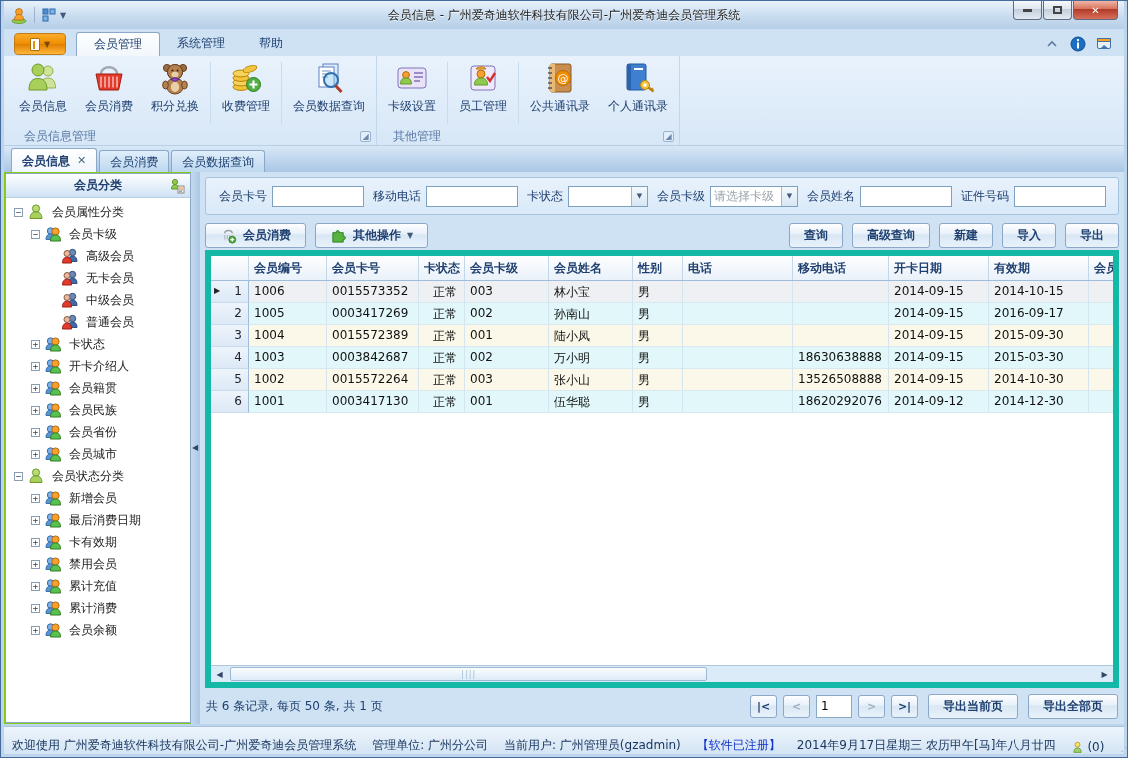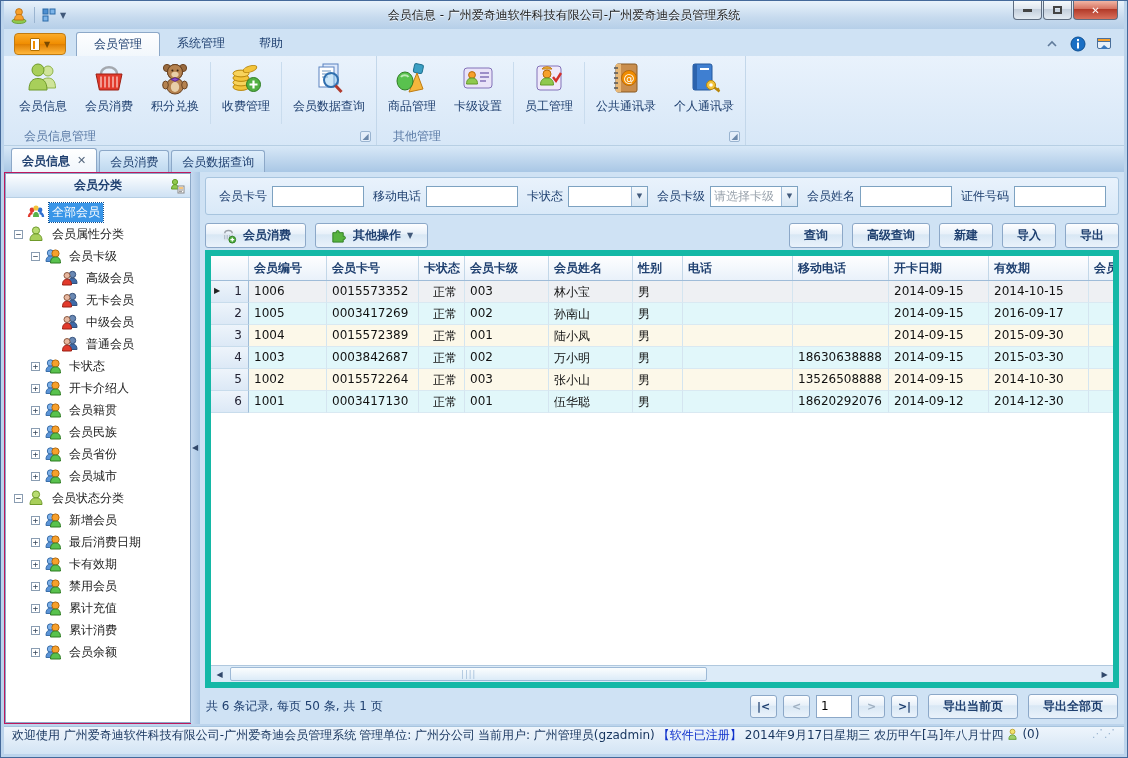--- a/index.html
+++ b/index.html
@@ -100,21 +100,21 @@
     background:linear-gradient(#d8e8f7,#a9c7e5);
   }
   .doc-tab {
     height:22px; line-height:20px; padding:0 10px; cursor:pointer;
     border:1px solid #8ca8c8; border-bottom:none; border-radius:3px 3px 0 0;
     background:linear-gradient(#dfeefb,#bed8ef); color:#1e3f6f; display:flex; align-items:center; gap:7px;
   }
   .doc-tab.active { height:24px; background:linear-gradient(#ffffff,#f0f6fc); font-weight:bold; }
   .tab-close { color:#5f7globals; font-size:11px; font-weight:bold; color:#55677e; cursor:pointer; }
   
-  .main { flex:1; display:flex; overflow:hidden; background:#be185d; }
+  .main { flex:1; display:flex; overflow:hidden; background:#84cc16; }
   .sidebar {
     width:186px; flex:0 0 186px; margin:1px 0 1px 1px;
     background:#fff; border:1px solid #8ca8c8; display:flex; flex-direction:column;
   }
   .sidebar-header {
     height:24px; flex:0 0 24px; display:flex; align-items:center;
     background:linear-gradient(#fdfeff,#cfe2f4); border-bottom:1px solid #b7cfe4;
     font-weight:bold; color:#1e3f6f; position:relative; justify-content:center;
   }
   .sidebar-header .icon16 { position:absolute; right:5px; top:4px; cursor:pointer; }
@@ -211,21 +211,21 @@
     color:#1e3f6f; font-weight:bold; display:flex; align-items:center; justify-content:center; cursor:pointer; font-size:11px;
   }
   .pg-btn.disabled { color:#9fb0c2; cursor:default; }
   .pg-input { width:36px; height:23px; border:1px solid #8ca8c8; text-align:left; padding:0 4px; font-family:inherit; font-size:12px; outline:none; }
   .pager-row .btn { font-weight:bold; margin-left:4px; }
   
   .statusbar {
     height:28px; flex:0 0 28px; margin-top:2px;
     background:linear-gradient(#eef5fc,#d3e4f4);
     border-top:1px solid #a7c4de;
-    display:flex; align-items:flex-start; padding:0 8px; gap:3px; color:#15335d; white-space:nowrap;
+    display:flex; align-items:flex-end; padding:0 8px; gap:16px; color:#15335d; white-space:nowrap;
   }
   .sb-link { color:#1133cc; font-weight:normal; cursor:pointer; }
   .sb-msg { display:flex; align-items:center; gap:3px; }
   .sb-grip { margin-left:auto; color:#9ab4d0; font-size:11px; letter-spacing:1px; cursor:nwse-resize; }
 </style>
 </head>
 <body>
 
 <div class="window">
 
@@ -347,29 +347,20 @@
         </div>
             <div class="rg-label">
               <span>会员信息管理</span>
               <span class="dlg-launcher">◢</span>
             </div>
           </div>
       <div class="ribbon-group">
             <div class="rg-buttons">
           <div class="rbtn">
        <span class="ricon"><svg viewBox="0 0 34 34">
-                <rect x="19" y="3" width="9" height="9" rx="2" fill="#3b9fc4" stroke="#20718f" transform="rotate(12 23 7)"></rect>
-                <path d="M14 31l14-3-6-16z" fill="#f5b63c" stroke="#c07b12"></path>
-                <ellipse cx="10" cy="20" rx="8" ry="9" fill="#59c24e" stroke="#2f7d23"></ellipse>
-                <path d="M6 16c1.5-2.5 6-2.5 7.5 0" stroke="#bdeab4" fill="none" stroke-width="2"></path>
-              </svg></span>
-       <span class="rlabel">商品管理</span>
-     </div>
-          <div class="rbtn">
-       <span class="ricon"><svg viewBox="0 0 34 34">
                 <rect x="3" y="7" width="28" height="20" rx="3" fill="#e9e3f8" stroke="#8272b8"></rect>
                 <circle cx="11" cy="14" r="3.4" fill="#f7a02c" stroke="#b86b0c"></circle>
                 <path d="M5.5 23c0-4.6 2.5-6 5.5-6s5.5 1.4 5.5 6z" fill="#8fc94e" stroke="#639a27"></path>
                 <path d="M19 12h9 M19 16h9 M19 20h6" stroke="#8272b8" stroke-width="1.6"></path>
               </svg></span>
        <span class="rlabel">卡级设置</span>
      </div>
           <div class="rbtn-sep"></div>
           <div class="rbtn">
        <span class="ricon"><svg viewBox="0 0 34 34">
@@ -434,32 +425,20 @@
         <svg class="icon16" viewBox="0 0 16 16">
             <circle cx="6" cy="4" r="2.6" fill="#8fc94e" stroke="#639a27"></circle>
             <path d="M2.5 11c0-3 1.6-4.4 3.5-4.4S9.5 8 9.5 11z" fill="#8fc94e" stroke="#639a27"></path>
             <rect x="9" y="8" width="6" height="7" fill="#fff" stroke="#888"></rect>
             <rect x="10" y="9.5" width="4" height="1" fill="#f08d00"></rect>
             <rect x="10" y="11.5" width="4" height="1" fill="#888"></rect>
             <rect x="10" y="13.2" width="3" height="1" fill="#888"></rect>
           </svg>
       </div>
       <div class="tree" id="tree">
-          <div class="tree-item sel" style="padding-left:8px">
-            <span class="exp-spacer"></span>
-            <span class="ticon"><svg viewBox="0 0 18 18">
-                <circle cx="5" cy="7" r="2.4" fill="#e03b2f"></circle>
-                <circle cx="13" cy="7" r="2.4" fill="#2f6fd0"></circle>
-                <circle cx="9" cy="5" r="2.6" fill="#f3c43b"></circle>
-                <path d="M2 14c0-3 2-4 3.5-4" stroke="#e03b2f" stroke-width="2.4" fill="none"></path>
-                <path d="M16 14c0-3-2-4-3.5-4" stroke="#2f6fd0" stroke-width="2.4" fill="none"></path>
-                <path d="M6 14c0-4 1.4-5 3-5s3 1 3 5z" fill="#59b34a"></path>
-              </svg></span>
-            <span class="tlabel">全部会员</span>
-          </div>
           <div class="tree-item" style="padding-left:8px">
             <span class="expander">−</span>
             <span class="ticon"><svg viewBox="0 0 18 18">
                 <circle cx="9" cy="5.5" r="3.6" fill="#b8dc72" stroke="#6f9a2a"></circle>
                 <path d="M3 15.5c0-5 2.8-6.6 6-6.6s6 1.6 6 6.6z" fill="#a8cf5a" stroke="#6f9a2a"></path>
               </svg></span>
             <span class="tlabel">会员属性分类</span>
           </div>
           <div class="tree-item" style="padding-left:25px">
             <span class="expander">−</span>

